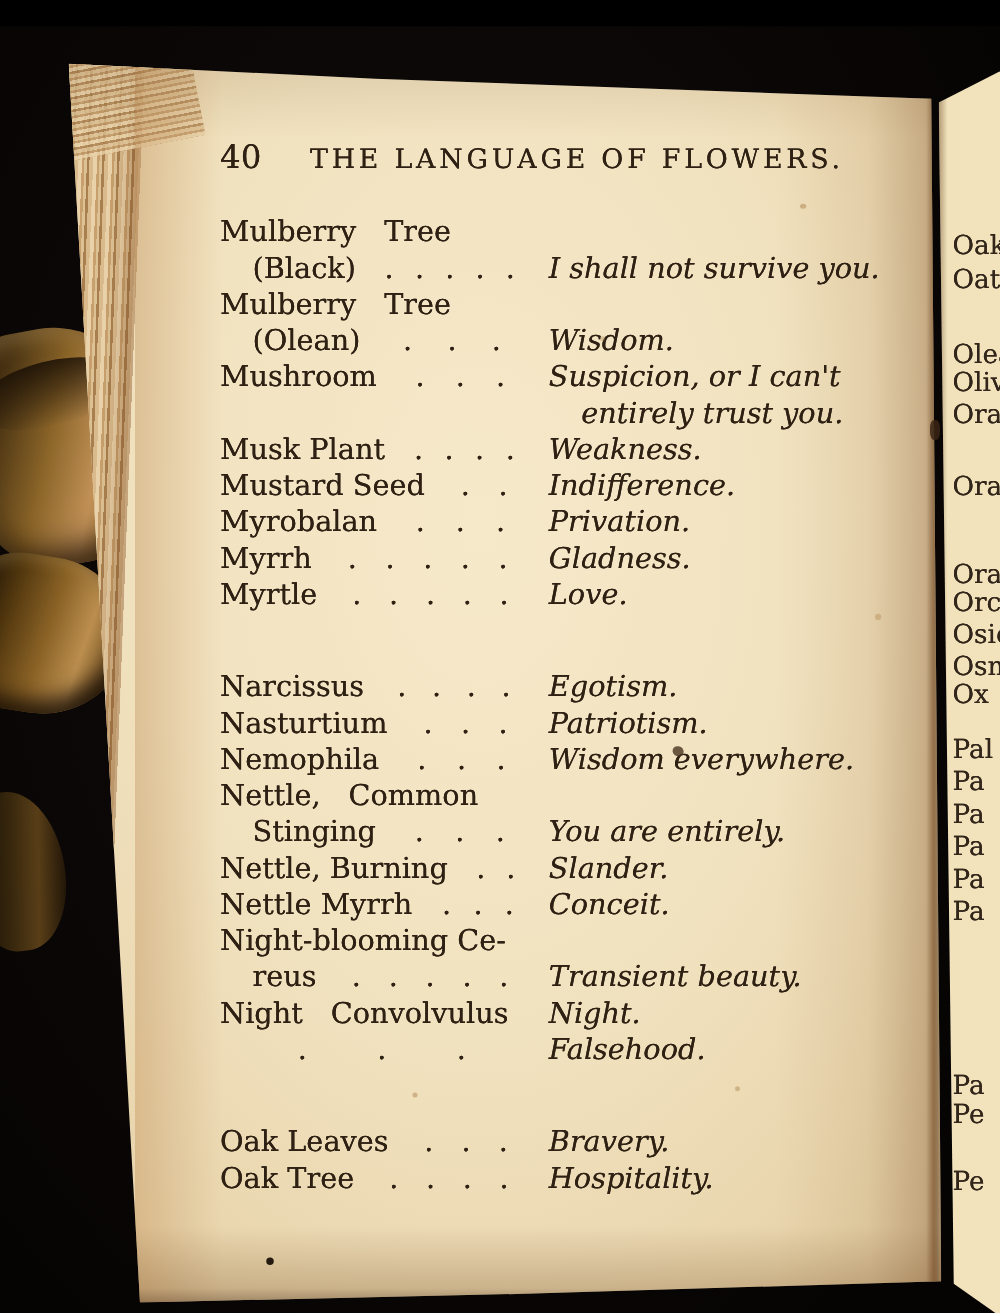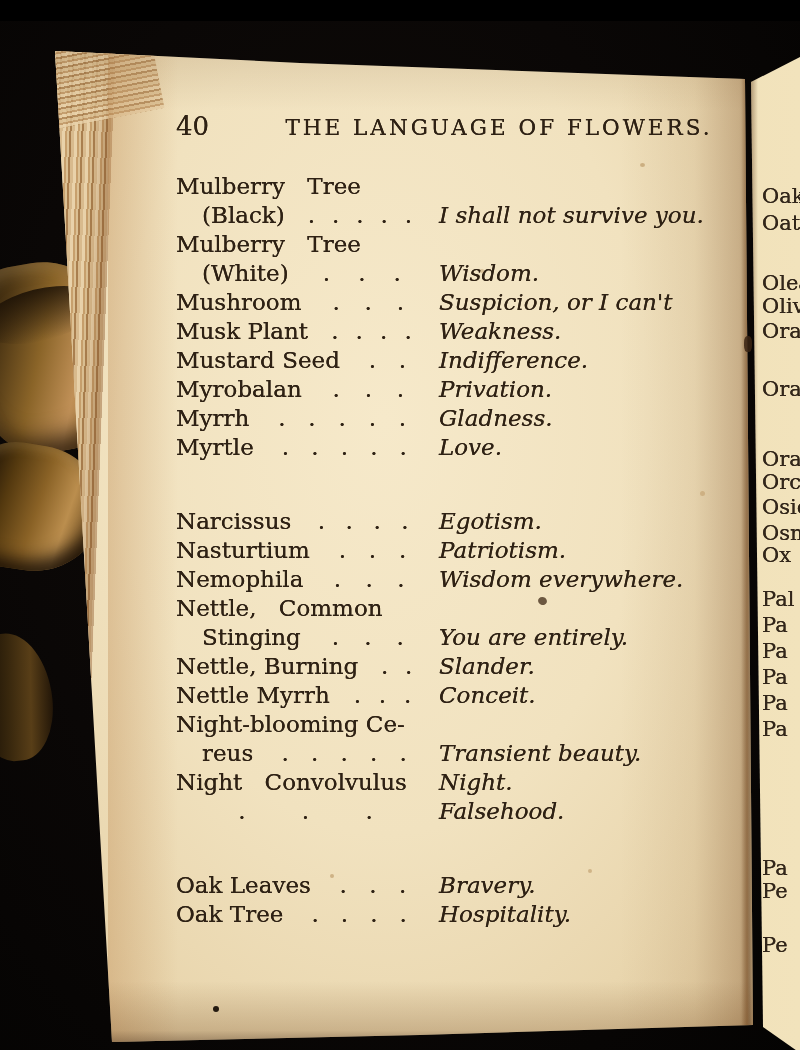--- a/index.html
+++ b/index.html
@@ -59,21 +59,21 @@
     clip-path:polygon(751px 61px,800px 36px,800px 1032px,763px 1006px);
     background:linear-gradient(90deg,#cfb183 0%,#e5cfa3 28%,#efdfb6 70%,#f2e3bc 100%);}
   .right-page .crease-hi{position:absolute;left:750px;top:30px;width:8px;height:990px;
     background:linear-gradient(90deg,rgba(80,45,15,.45),rgba(80,45,15,0));}
   .frag{position:absolute;left:762px;font-size:21px;color:#32261a;white-space:pre;
     text-shadow:0 0 .4px #32261a;}
   
   .text-block{position:absolute;left:176px;top:90px;width:574px;color:#2e2114;}
   .hdr{display:flex;align-items:baseline;height:34px;margin-bottom:27px;}
   .pagenum{width:72px;font-size:26px;text-shadow:0 0 .5px #2e2114;}
-  .title{flex:1;text-align:center;font-size:21.5px;letter-spacing:3px;white-space:nowrap;
+  .title{flex:1;font-size:21.5px;letter-spacing:3px;white-space:nowrap;
     text-shadow:0 0 .5px #2e2114;}
   .row{display:flex;height:29px;line-height:29px;font-size:23px;}
   .row.gap{height:45px;}
   .tcell{width:263px;flex:none;display:flex;}
   .term{white-space:pre;text-shadow:0 0 .5px #2e2114;}
   .term.ind{padding-left:26px;}
   .term.spread{word-spacing:15px;}
   .dots{flex:1;display:flex;justify-content:space-evenly;align-items:baseline;
     padding:0 10px 0 6px;overflow:hidden;text-shadow:0 0 .5px #2e2114;}
   .meaning{font-style:italic;white-space:nowrap;text-shadow:0 0 .3px #3a2b1a;}
@@ -133,39 +133,45 @@
             </span>
             <span class="meaning">I shall not survive you.</span>
           </div>
           <div class="row">
             <span class="tcell">
               <span class="term spread">Mulberry Tree</span>
             </span>
           </div>
           <div class="row">
             <span class="tcell">
-              <span class="term ind">(White)</span>
+              <span class="term ind">(Olean)</span>
               <span class="dots">
                 <span class="">.</span>
                 <span class="">.</span>
                 <span class="">.</span>
               </span>
             </span>
             <span class="meaning">Wisdom.</span>
           </div>
           <div class="row">
             <span class="tcell">
               <span class="term">Mushroom</span>
               <span class="dots">
                 <span class="">.</span>
                 <span class="">.</span>
                 <span class="">.</span>
               </span>
             </span>
             <span class="meaning">Suspicion, or I can't</span>
+          </div>
+          <div class="row">
+            <span class="tcell">
+              <span class="term"></span>
+            </span>
+            <span class="meaning ind">entirely trust you.</span>
           </div>
           <div class="row">
             <span class="tcell">
               <span class="term">Musk Plant</span>
               <span class="dots">
                 <span class="">.</span>
                 <span class="">.</span>
                 <span class="">.</span>
                 <span class="">.</span>
               </span>

